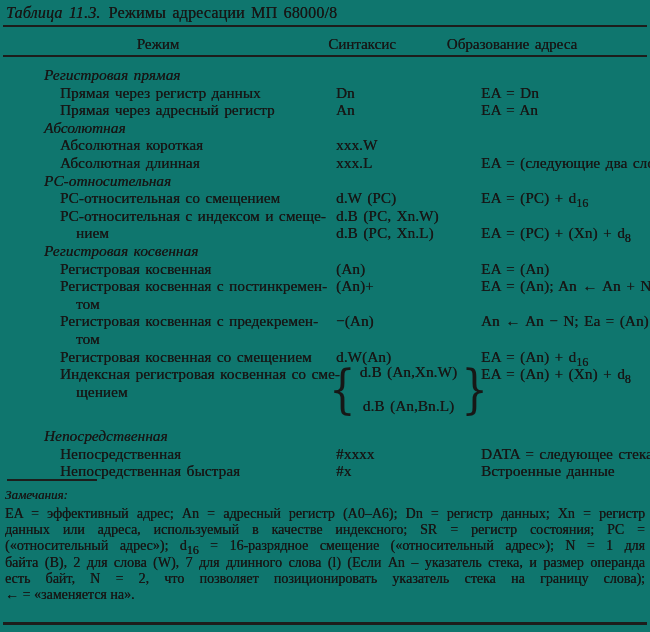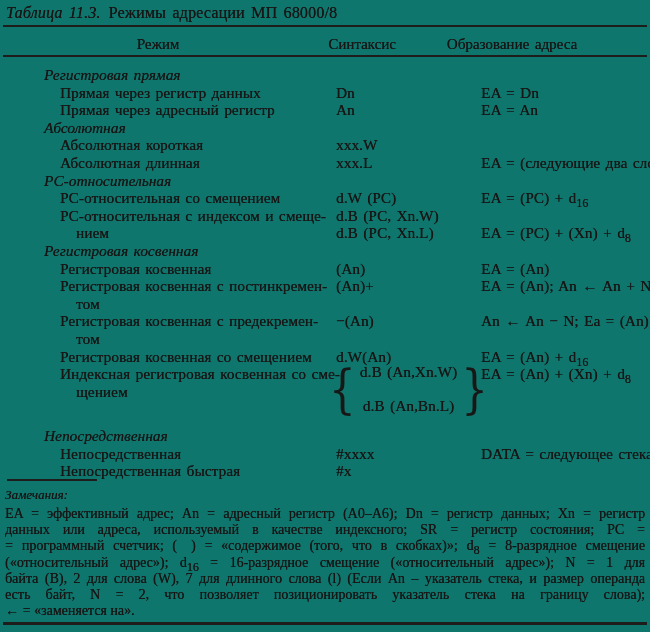--- a/index.html
+++ b/index.html
@@ -161,31 +161,31 @@
       <span class="c1 grp">Непосредственная</span>
     </div>
     <div class="ln">
       <span class="c1 ind">Непосредственная</span>
       <span class="c2">#xxxx</span>
       <span class="c3">DATA = следующее стека (a)</span>
     </div>
     <div class="ln">
       <span class="c1 ind">Непосредственная быстрая</span>
       <span class="c2">#x</span>
+      <span class="c3">Встроенные данные</span>
     </div>
 
   </div>
 
   <div class="rule" id="rule-notes"></div>
 
   <div class="notes">
     <div class="nhead"><i>Замечания:</i></div>
     <div class="nline"><span>EA = эффективный адрес; An = адресный регистр (A0–A6); Dn = регистр данных; Xn = регистр</span></div>
     <div class="nline"><span>данных или адреса, используемый в качестве индексного; SR = регистр состояния; PC =</span></div>
-    <div class="nline"><span>= программный счетчик; (  ) = «содержимое (того, что в скобках)»; d</span><sub>8</sub><span> = 8-разрядное смещение</span></div>
     <div class="nline"><span>(«относительный адрес»); d</span><sub>16</sub><span> = 16-разрядное смещение («относительный адрес»); N = 1 для</span></div>
     <div class="nline"><span>байта (B), 2 для слова (W), 7 для длинного слова (l) (Если An – указатель стека, и размер операнда</span></div>
     <div class="nline"><span>есть байт, N = 2, что позволяет позиционировать указатель стека на границу слова);</span></div>
     <div class="nline last"><span>← = «заменяется на».</span></div>
   </div>
 
   <div class="rule" id="rule-bottom"></div>
 
 </div>
 

